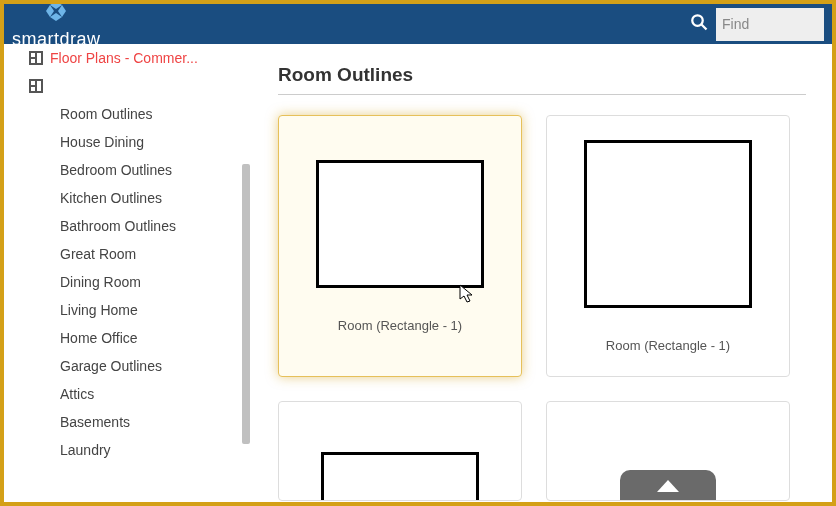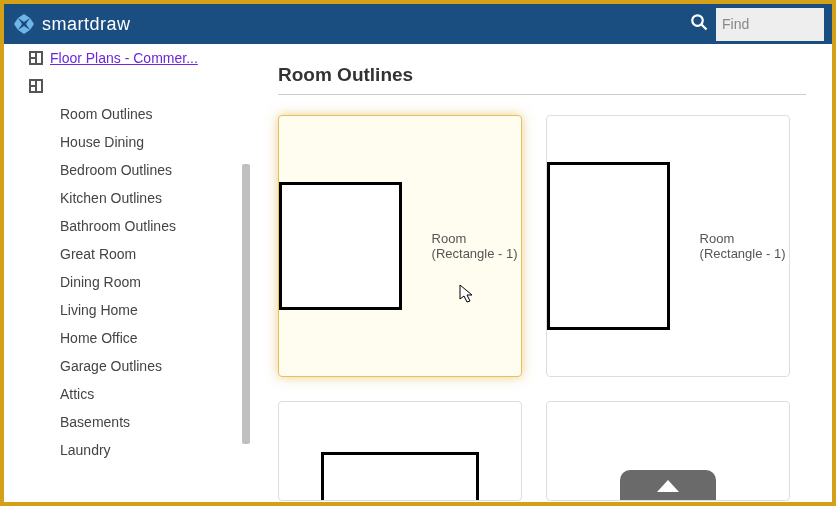--- a/index.html
+++ b/index.html
@@ -1,34 +1,34 @@
 <!DOCTYPE html>
 <html><head>
 <meta charset="utf-8">
 <style>
 * { margin: 0; padding: 0; box-sizing: border-box; }
 body { font-family: Arial, sans-serif; width: 836px; height: 506px; border: 4px solid #d4a017; overflow: hidden; }
 .header { background: #1a4d80; height: 40px; display: flex; align-items: center; padding: 0 8px; justify-content: space-between; }
-.logo-area { display: flex; align-items: center; gap: 6px; }
+.logo-area { display: flex; align-items: center; gap: 6px; flex-direction: column; }
 .logo-icon { width: 24px; height: 24px; display: flex; align-items: center; justify-content: center; }
 .logo-text { color: white; font-size: 18px; font-weight: 300; letter-spacing: 0.5px; }
 .search-area { display: flex; align-items: center; gap: 8px; }
 .search-icon { color: white; }
 .search-input { width: 108px; height: 33px; padding: 2px 6px; font-size: 14px; border: none; background: #eee; color: #666; }
 .search-input::placeholder { color: #888; }
 .main { display: flex; height: 458px; }
 .sidebar { width: 248px; background: white; overflow-y: auto; position: relative; }
 .sidebar-scroll { position: absolute; right: 2px; top: 120px; width: 8px; height: 280px; background: #c0c0c0; border-radius: 2px; }
-.cat-item { display: flex; align-items: flex-start; padding: 6px 10px 6px 24px; font-size: 14px; color: #6d28d9; cursor: pointer; gap: 6px; text-decoration: underline; }
+.cat-item { display: flex; align-items: flex-start; padding: 6px 10px 6px 24px; font-size: 14px; color: #ef4444; cursor: pointer; gap: 6px; }
 .cat-icon { width: 16px; height: 16px; display: flex; align-items: center; justify-content: center; }
 .sub-item { padding: 6px 10px 6px 56px; font-size: 14px; color: #444; cursor: pointer; }
 .content { flex: 1; padding: 20px 26px; overflow-y: auto; }
 .content-title { font-size: 19px; font-weight: bold; color: #333; padding-bottom: 8px; border-bottom: 1px solid #ccc; margin-bottom: 20px; }
 .cards { display: flex; gap: 24px; flex-wrap: wrap; }
-.card { width: 244px; height: 262px; border: 1px solid #ddd; border-radius: 4px; display: flex; flex-direction: row; align-items: center; justify-content: center; gap: 30px; cursor: pointer; position: relative; }
+.card { width: 244px; height: 262px; border: 1px solid #ddd; border-radius: 4px; display: flex; flex-direction: column; align-items: center; justify-content: center; gap: 30px; cursor: pointer; position: relative; }
 .card.selected { border: 1px solid #e6c05a; box-shadow: 0 0 12px rgba(212, 160, 23, 0.5); background: #fffcf0; }
 .shape-rect1 { width: 168px; height: 128px; border: 3px solid #000; background: white; }
 .shape-rect2 { width: 168px; height: 168px; border: 3px solid #000; background: white; }
 .card-label { font-size: 13px; color: #555; }
 .cursor-overlay { position: absolute; bottom: 68px; right: 46px; pointer-events: none; }
 .card-row2 { width: 244px; height: 100px; border: 1px solid #ddd; border-radius: 4px; display: flex; flex-direction: column; align-items: center; justify-content: flex-end; overflow: hidden; }
 .shape-partial { width: 158px; height: 48px; border: 3px solid #000; border-bottom: none; background: white; }
 .shape-up { width: 96px; height: 30px; background: #6a6a6a; border-radius: 10px 10px 0 0; display: flex; align-items: center; justify-content: center; }
 .ellipsis { white-space: nowrap; overflow: hidden; text-overflow: ellipsis; max-width: 170px; }
 </style>

